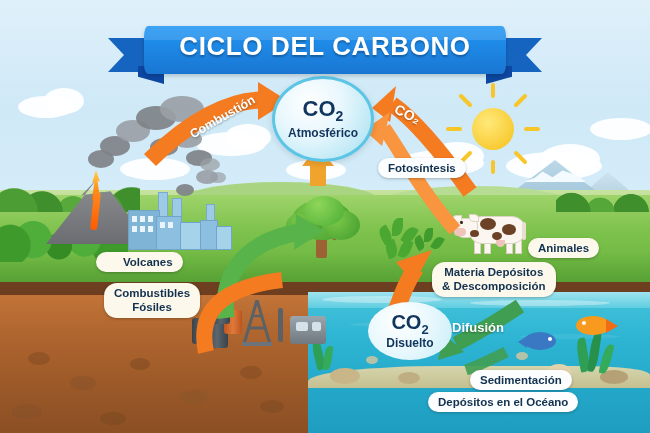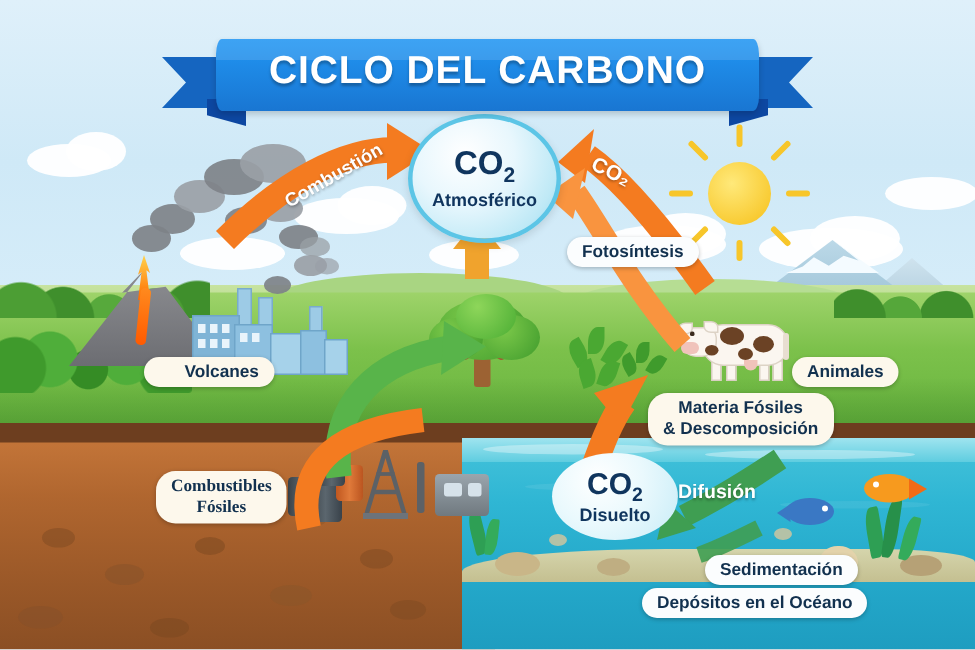--- a/index.html
+++ b/index.html
@@ -383,35 +383,35 @@
     </div>
     <div class="small">Disuelto</div>
   </div>
 
   <div class="arrow-text" style="left:186px;top:110px;transform:rotate(-30deg);">Combustión</div>
 
   <div class="arrow-text" style="left:394px;top:106px;transform:rotate(26deg);font-size:14px;">CO₂</div>
 
   <div class="arrow-text dif" style="left:452px;top:320px;text-align:center;">Difusión</div>
 
-  <div class="pill" style="left:96px;top:238px;padding-left:27px;">Volcanes</div>
+  <div class="pill" style="left:96px;top:252px;padding-left:27px;">Volcanes</div>
 
   <div class="pill white" style="left:378px;top:158px;">Fotosíntesis</div>
 
 
-  <div class="pill" style="left:104px;top:314px;font-family:Liberation Serif, serif;">
+  <div class="pill" style="left:104px;top:283px;">
     <span>Combustibles</span><br>
     <span>Fósiles</span>
   </div>
 
 
   <div class="pill" style="left:528px;top:238px;">Animales</div>
 
   <div class="pill" style="left:432px;top:262px;">
-    <span>Materia Fósiles</span><br>
+    <span>Materia Depósitos</span><br>
     <span>&amp; Descomposición</span>
   </div>
 
   <div class="pill white" style="left:470px;top:370px;">Sedimentación</div>
 
   <div class="pill white" style="left:428px;top:392px;">Depósitos en el Océano</div>
 
   <div class="abs banner-wrap">
     <div class="ribbon-tail l"></div>
     <div class="ribbon-tail r"></div>

